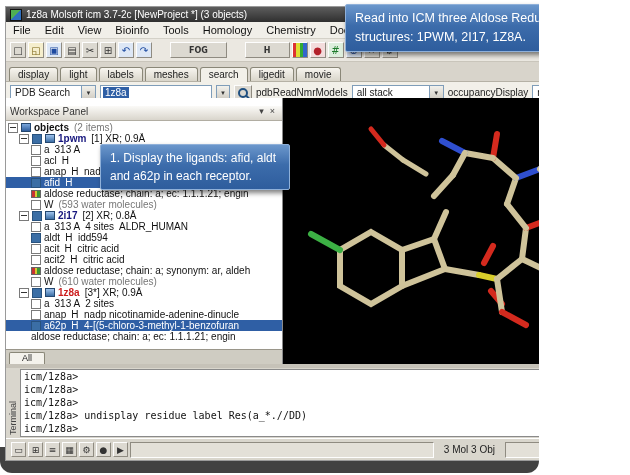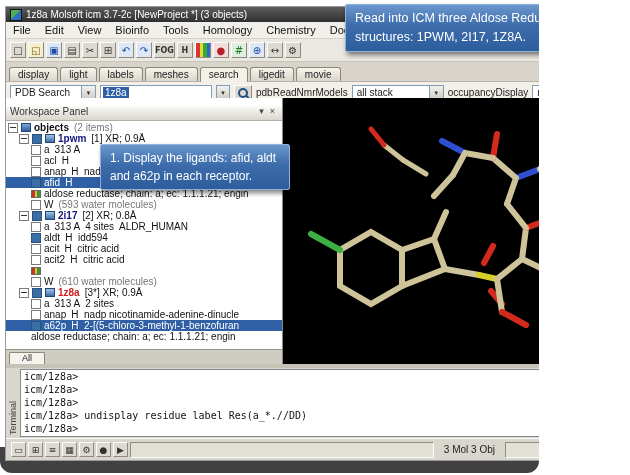--- a/index.html
+++ b/index.html
@@ -15,21 +15,21 @@
   .menubar{height:16px;background:#f1efe9;display:flex;align-items:center;border-bottom:1px solid #d4d1c8;}
   .menu-item{font-size:11px;color:#111;padding:0 7px;cursor:default;}
 
   
   .toolbar{height:22px;background:#ebe8e1;display:flex;align-items:center;padding:0 4px;gap:2px;border-bottom:1px solid #c9c5bb;}
   .tbtn{min-width:16px;height:16px;display:flex;align-items:center;justify-content:center;font-size:10px;font-family:"DejaVu Sans",sans-serif;border:1px solid;border-color:#fdfdfd #8f8b81 #8f8b81 #fdfdfd;background:#dcd9d1;color:#333;box-sizing:border-box;padding:0 1px;}
   .tbtn.c-blue{color:#1c49a0;background:#dde7f5;}
   .tbtn.c-red{color:#b3202a;background:#f3dcdc;}
   .tbtn.c-green{color:#1c7a2a;background:#ddeedd;}
   .tbtn.c-yellow{background:#f5eecd;color:#7a6212;}
-  .tbtn.c-text{font-size:8px;font-weight:bold;padding:0 0;}
+  .tbtn.c-text{font-size:8px;font-weight:bold;padding:0 18px;margin-left:16px;}
   .tbtn.rainbow{background:linear-gradient(90deg,#d33 0 25%,#dd3 25% 50%,#3a3 50% 75%,#36c 75% 100%);color:#fff;}
 
   
   .tabrow{height:17px;background:#d8d4cb;display:flex;align-items:flex-end;padding:2px 3px 0 3px;gap:2px;border-bottom:1px solid #b5b1a5;}
   .tab{font-size:10px;color:#222;padding:1px 8px 1px 8px;background:linear-gradient(#f7f5ef,#d9d5ca);border:1px solid #8a8778;border-bottom:none;border-radius:3px 3px 0 0;}
   .tab.active{background:#f2f0e9;position:relative;top:1px;padding-bottom:2px;}
 
   
   .searchrow{height:21px;background:#f2f0e9;display:flex;align-items:center;padding:0 4px;gap:4px;border-bottom:1px solid #b5b1a5;font-size:10px;color:#222;}
   .combo{height:16px;border:1px solid #7f9db9;background:#fff;display:flex;align-items:center;box-sizing:border-box;}
@@ -341,20 +341,21 @@
               <span class="chk off"></span>
 
               <span class="tlabel">acit2</span>
               <span class="tsuffix">H  citric acid</span>
             </div>
 
             <div class="trow lvl2">
               <span class="ind"></span>
 
               <span class="ticon seq"></span>
+              <span class="tlabel">aldose reductase; chain: a; synonym: ar, aldeh</span>
               <span class="tsuffix"></span>
             </div>
 
             <div class="trow lvl2">
               <span class="ind"></span>
 
               <span class="chk off"></span>
 
               <span class="tlabel">W</span>
               <span class="tsuffix sfx-gray">(610 water molecules)</span>
@@ -386,21 +387,21 @@
               <span class="tlabel">anap</span>
               <span class="tsuffix">H  nadp nicotinamide-adenine-dinucle</span>
             </div>
 
             <div class="trow lvl2 selected">
               <span class="ind"></span>
 
               <span class="chk on"></span>
 
               <span class="tlabel">a62p</span>
-              <span class="tsuffix">H  2-[(5-chloro-3-methyl-1-benzofuran</span>
+              <span class="tsuffix">H  4-[(5-chloro-3-methyl-1-benzofuran</span>
             </div>
 
             <div class="trow lvl2">
               <span class="ind"></span>
 
               <span class="tlabel">aldose reductase; chain: a; ec: 1.1.1.21; engin</span>
               <span class="tsuffix"></span>
             </div>
           </div>
         <div class="ws-tabs">

